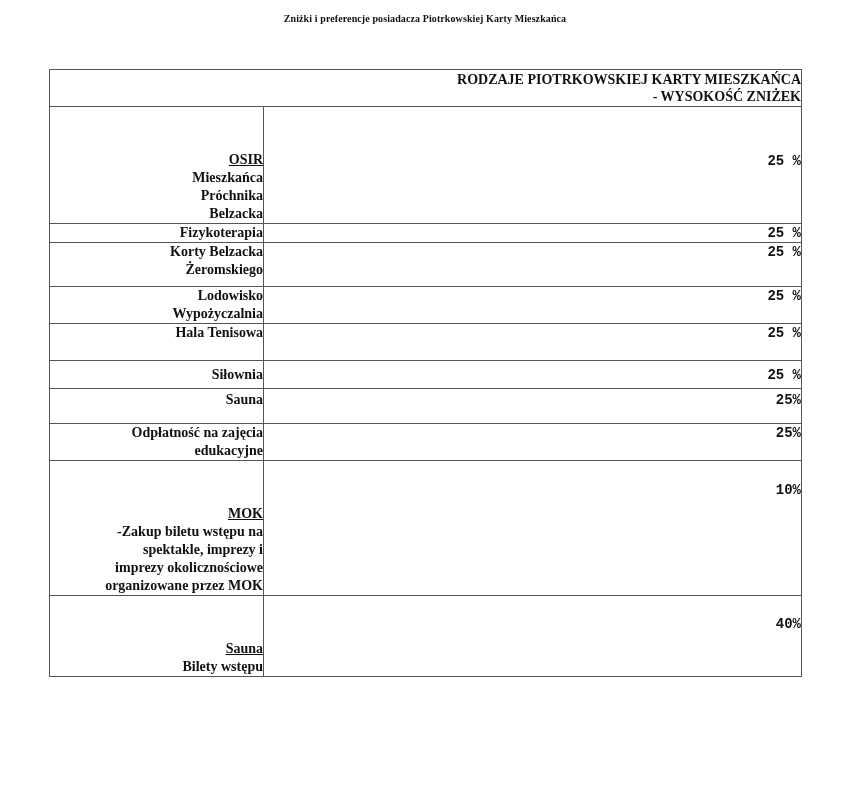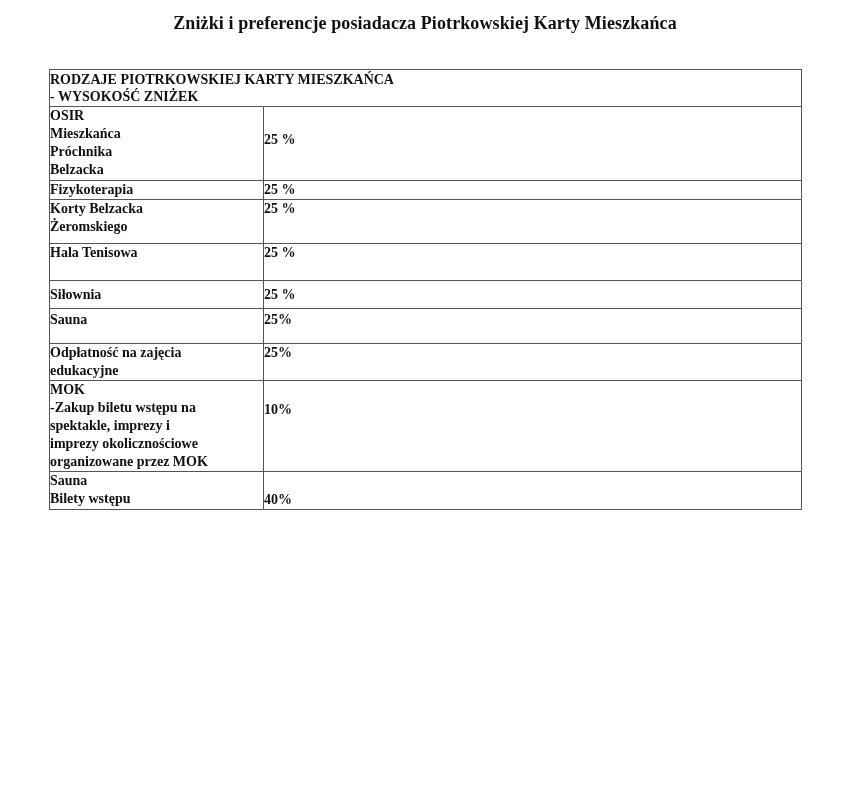--- a/index.html
+++ b/index.html
@@ -3,39 +3,39 @@
 <meta charset="utf-8">
 <style>
   html, body { margin: 0; padding: 0; background: #ffffff; }
   body {
     width: 850px; height: 795px; position: relative; overflow: hidden;
     font-family: "Liberation Serif", "DejaVu Serif", serif;
     color: #111111;
   }
   .doc-title {
     position: absolute; left: 0; width: 850px; top: 13px;
-    text-align: center; font-weight: bold; font-size: 18px;
+    text-align: center; font-weight: bold; font-size: 10px;
     letter-spacing: 0.1px;
   }
   table.disc {
     position: absolute; left: 49px; top: 69px; width: 752px;
     border-collapse: collapse; table-layout: fixed;
     font-weight: bold; font-size: 14px; line-height: 18px;
   }
   table.disc td, table.disc th {
     border: 1.3px solid #555555; padding: 0; vertical-align: top;
-    text-align: left;
+    text-align: right;
   }
   table.disc col.c1 { width: 214px; }
   table.disc col.c2 { width: 538px; }
   .hdr { font-weight: bold; font-size: 14px; line-height: 17px; padding-top: 1px !important; }
   .hdr span { display: block; }
-  .cat { display: block; }
+  .cat { text-decoration: underline; display: block; margin-top: 44px; }
   .line { display: block; }
-  .val { display: block; }
+  .val { display: block; font-family: Liberation Mono, monospace; }
 </style>
 </head>
 <body>
 
 <div class="doc-title">Zniżki i preferencje posiadacza Piotrkowskiej Karty Mieszkańca</div>
 
 <table class="disc">
   <colgroup>
       <col class="c1">
       <col class="c2">
@@ -72,20 +72,29 @@
   <tr style="height:44px">
     <td>
       <span class="line">Korty Belzacka</span>
       <span class="line">Żeromskiego</span>
     </td>
     <td>
       <span class="val">25 %</span>
     </td>
   </tr>
 
+  <tr style="height:37px">
+    <td>
+      <span class="line">Lodowisko</span>
+      <span class="line">Wypożyczalnia</span>
+    </td>
+    <td>
+      <span class="val">25 %</span>
+    </td>
+  </tr>
 
   <tr style="height:37px">
     <td>
       <span class="line">Hala Tenisowa</span>
     </td>
     <td>
       <span class="val">25 %</span>
     </td>
   </tr>
 

